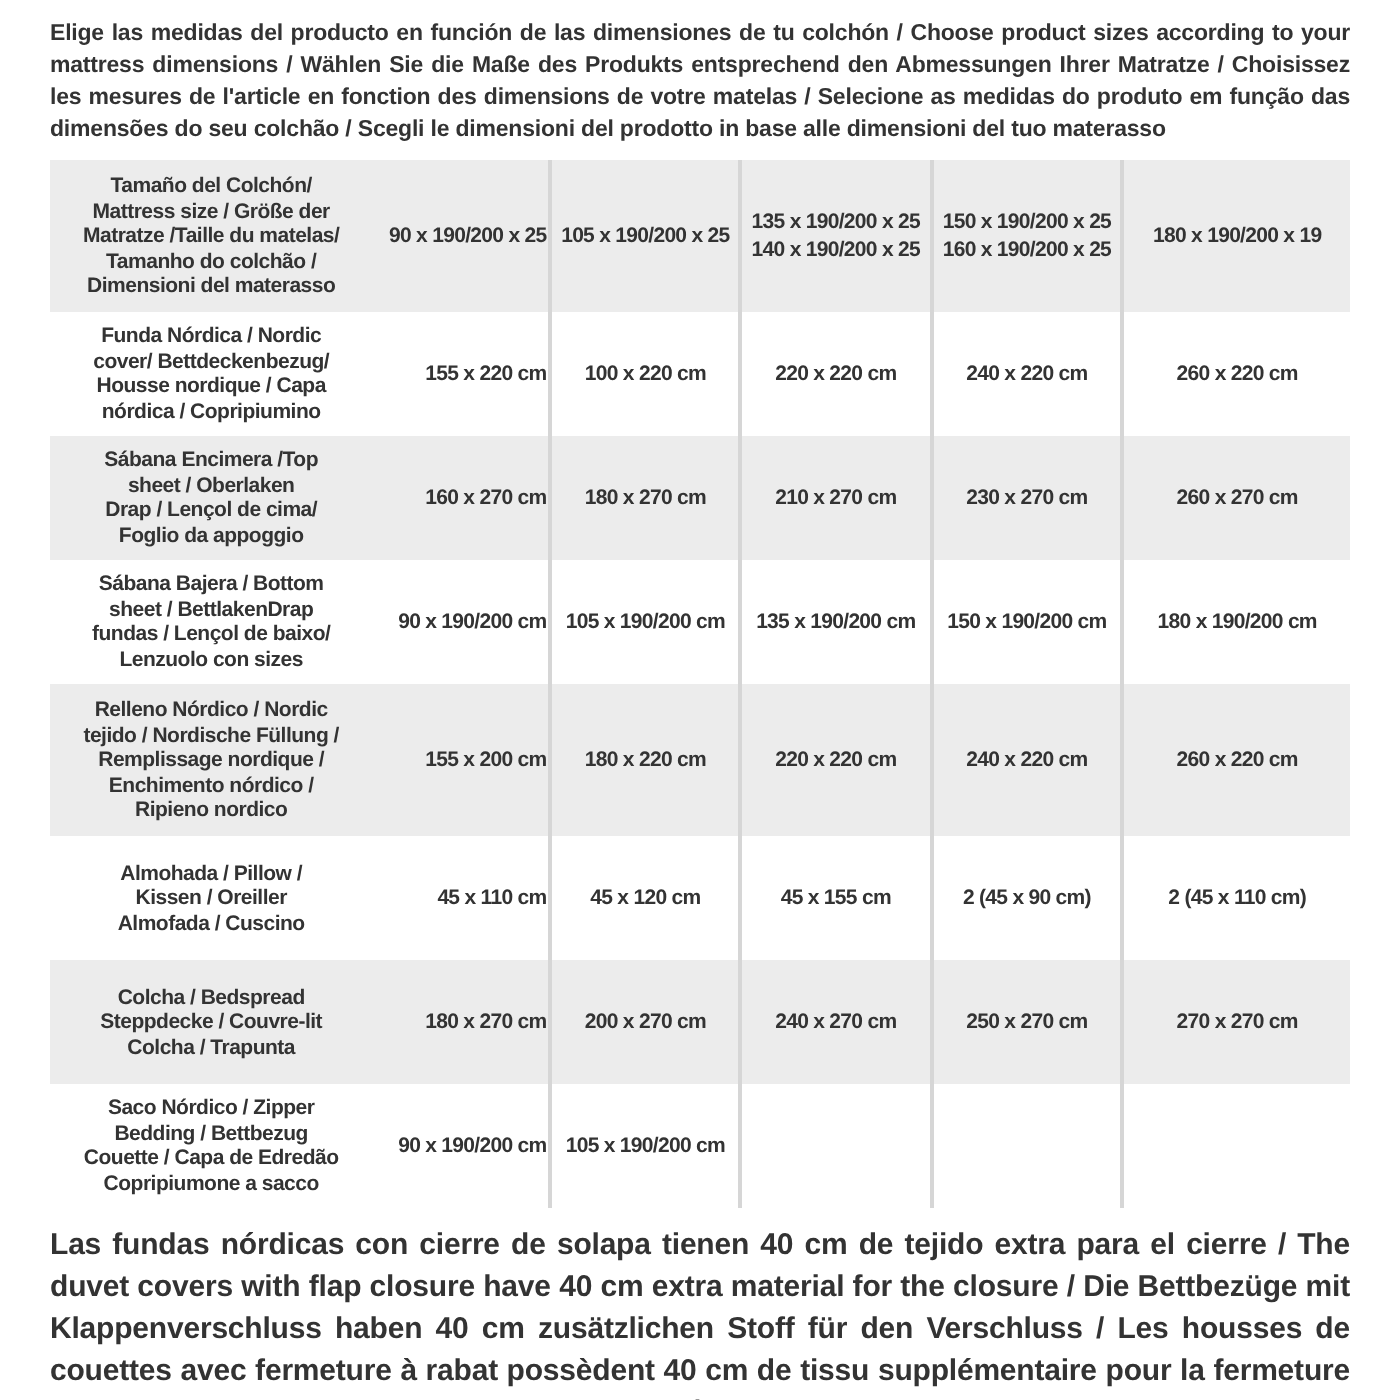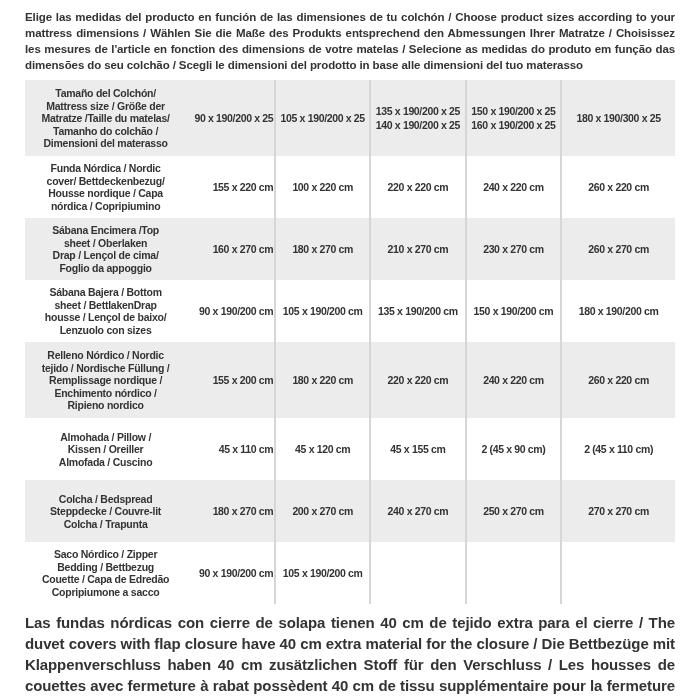--- a/index.html
+++ b/index.html
@@ -76,21 +76,21 @@
           </td>
           <td class="size-cell">
             <div>135 x 190/200 x 25</div>
             <div>140 x 190/200 x 25</div>
           </td>
           <td class="size-cell">
             <div>150 x 190/200 x 25</div>
             <div>160 x 190/200 x 25</div>
           </td>
           <td class="size-cell">
-            <div>180 x 190/300 x 25</div>
+            <div>180 x 190/200 x 19</div>
           </td>
         </tr>
         <tr>
           <th class="row-label">
             <div>Funda Nórdica /  Nordic</div>
             <div>cover/ Bettdeckenbezug/</div>
             <div>Housse nordique  / Capa</div>
             <div>nórdica / Copripiumino</div>
           </th>
           <td class="size-cell first">
@@ -129,21 +129,21 @@
             <div>230 x 270 cm</div>
           </td>
           <td class="size-cell">
             <div>260 x 270 cm</div>
           </td>
         </tr>
         <tr>
           <th class="row-label">
             <div>Sábana Bajera / Bottom</div>
             <div>sheet / BettlakenDrap</div>
-            <div>housse / Lençol de baixo/</div>
+            <div>fundas / Lençol de baixo/</div>
             <div>Lenzuolo con sizes</div>
           </th>
           <td class="size-cell first">
             <div>90 x 190/200 cm</div>
           </td>
           <td class="size-cell">
             <div>105 x 190/200 cm</div>
           </td>
           <td class="size-cell">
             <div>135 x 190/200 cm</div>

